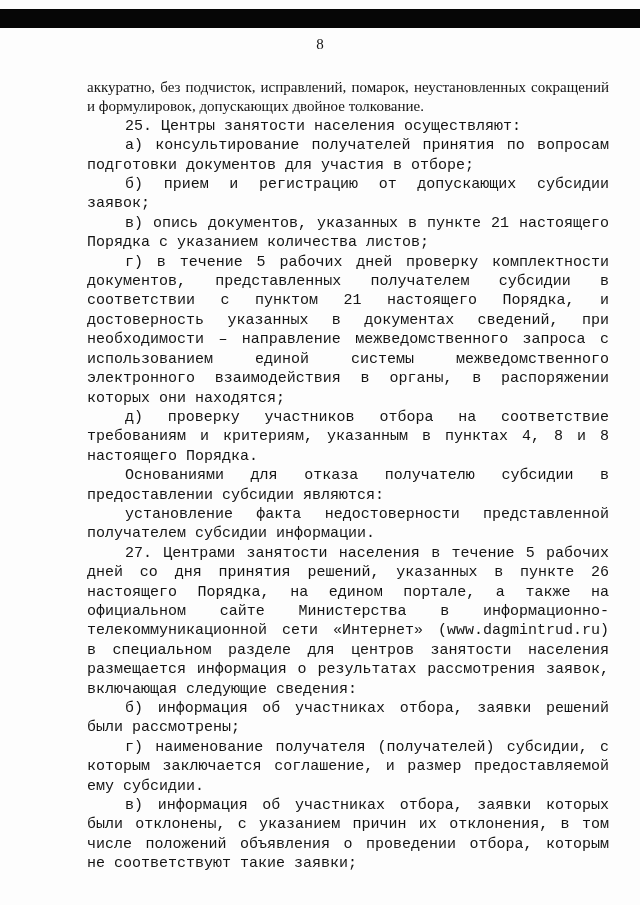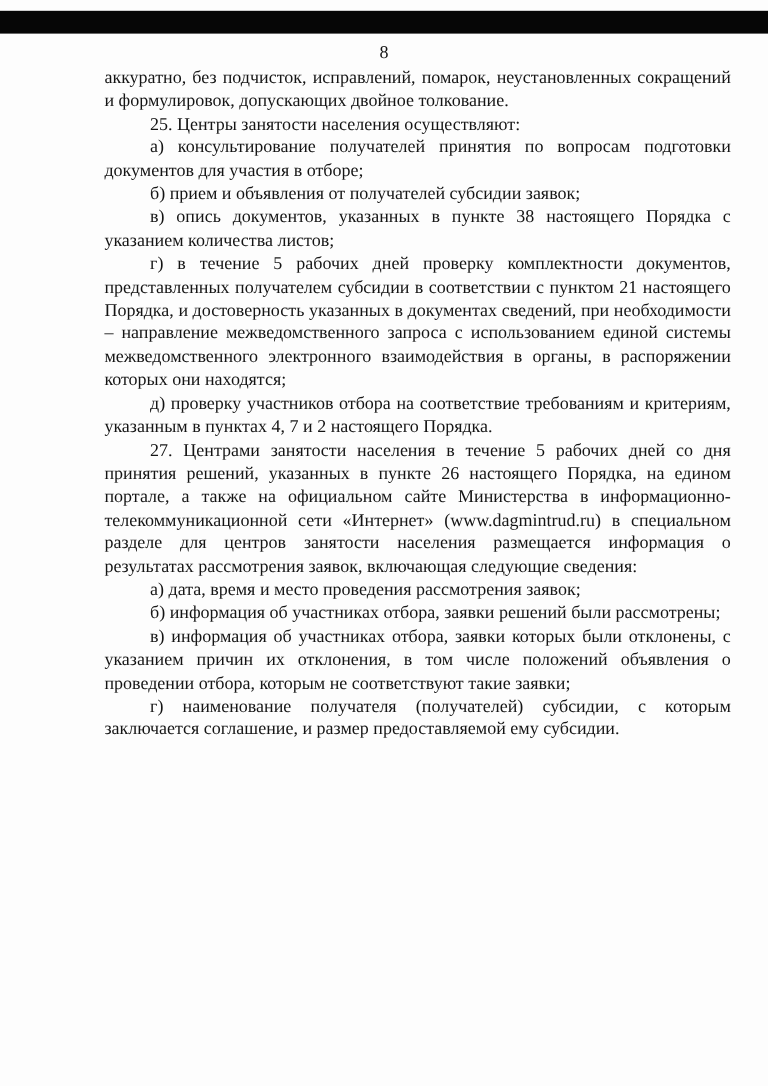--- a/index.html
+++ b/index.html
@@ -32,54 +32,56 @@
     position: absolute;
     top: 36px;
     left: 0;
     width: 640px;
     text-align: center;
     font-size: 15px;
     font-weight: 400;
   }
   .content {
     position: absolute;
-    top: 56px;
+    top: 78px;
     left: 0;
     width: 640px;
     box-sizing: border-box;
     padding: 0 31px 0 87px;
     font-size: 15px;
     line-height: 19.4px;
     text-align: justify;
   }
   .para {
     margin: 0;
     padding: 0;
   }
   .para.indent {
     text-indent: 38px;
+    font-family: Liberation Mono, monospace;
   }
 </style>
 </head>
 <body>
 
 <div class="page">
 
   <div class="scan-bar"></div>
 
   <div class="page-number">8</div>
 
   <div class="content">
     <p class="para">аккуратно, без подчисток, исправлений, помарок, неустановленных сокращений и формулировок, допускающих двойное толкование.</p>
     <p class="para indent">25. Центры занятости населения осуществляют:</p>
     <p class="para indent">а) консультирование получателей принятия по вопросам подготовки документов для участия в отборе;</p>
-    <p class="para indent">б) прием и объявления от получателей субсидии заявок;</p>
-    <p class="para indent">в) опись документов, указанных в пункте 38 настоящего Порядка с указанием количества листов;</p>
+    <p class="para indent">б) прием и регистрацию от допускающих субсидии заявок;</p>
+    <p class="para indent">в) опись документов, указанных в пункте 21 настоящего Порядка с указанием количества листов;</p>
     <p class="para indent">г) в течение 5 рабочих дней проверку комплектности документов, представленных получателем субсидии в соответствии с пунктом 21 настоящего Порядка, и достоверность указанных в документах сведений, при необходимости – направление межведомственного запроса с использованием единой системы межведомственного электронного взаимодействия в органы, в распоряжении которых они находятся;</p>
-    <p class="para indent">д) проверку участников отбора на соответствие требованиям и критериям, указанным в пунктах 4, 7 и 2 настоящего Порядка.</p>
+    <p class="para indent">д) проверку участников отбора на соответствие требованиям и критериям, указанным в пунктах 4, 8 и 8 настоящего Порядка.</p>
+    <p class="para indent">Основаниями для отказа получателю субсидии в предоставлении субсидии являются:</p>
+    <p class="para indent">установление факта недостоверности представленной получателем субсидии информации.</p>
     <p class="para indent">27. Центрами занятости населения в течение 5 рабочих дней со дня принятия решений, указанных в пункте 26 настоящего Порядка, на едином портале, а также на официальном сайте Министерства в информационно-телекоммуникационной сети «Интернет» (www.dagmintrud.ru) в специальном разделе для центров занятости населения размещается информация о результатах рассмотрения заявок, включающая следующие сведения:</p>
-    <p class="para indent">а) дата, время и место проведения рассмотрения заявок;</p>
     <p class="para indent">б) информация об участниках отбора, заявки решений были рассмотрены;</p>
+    <p class="para indent">г) наименование получателя (получателей) субсидии, с которым заключается соглашение, и размер предоставляемой ему субсидии.</p>
     <p class="para indent">в) информация об участниках отбора, заявки которых были отклонены, с указанием причин их отклонения, в том числе положений объявления о проведении отбора, которым не соответствуют такие заявки;</p>
-    <p class="para indent">г) наименование получателя (получателей) субсидии, с которым заключается соглашение, и размер предоставляемой ему субсидии.</p>
   </div>
 
 </div>
 
 </body></html>

